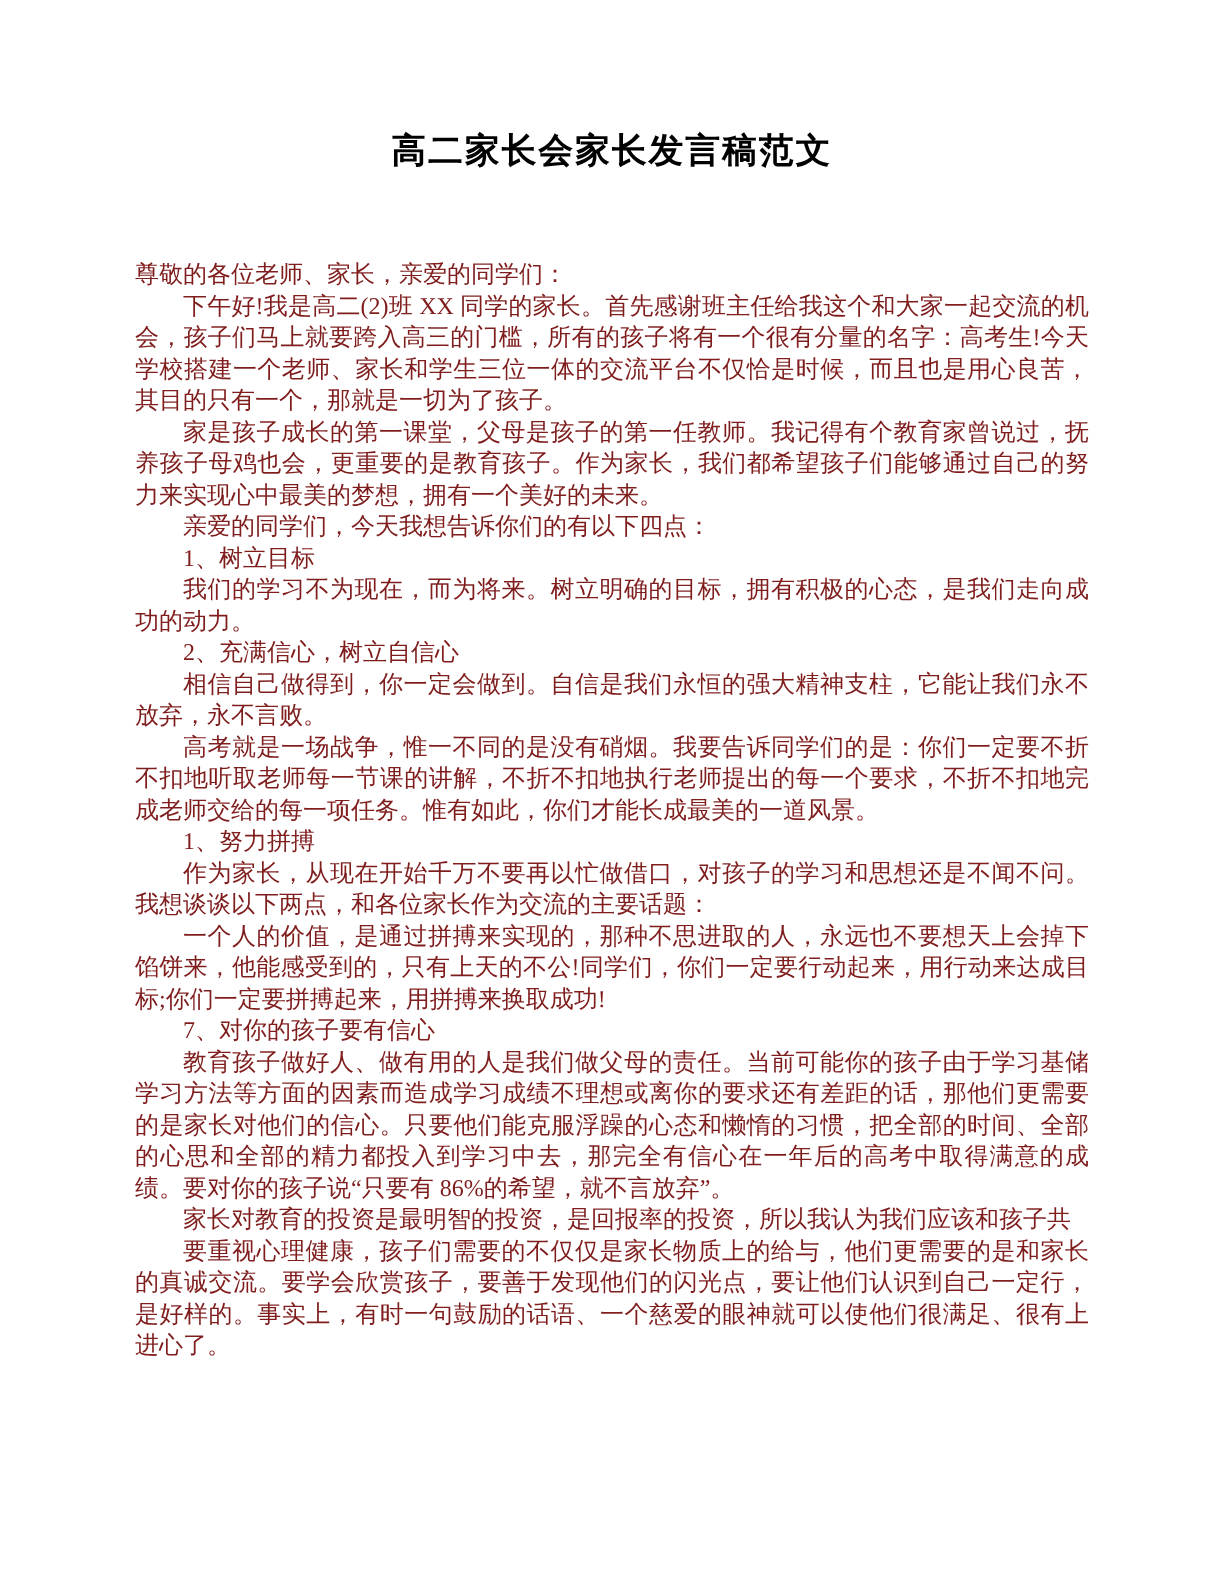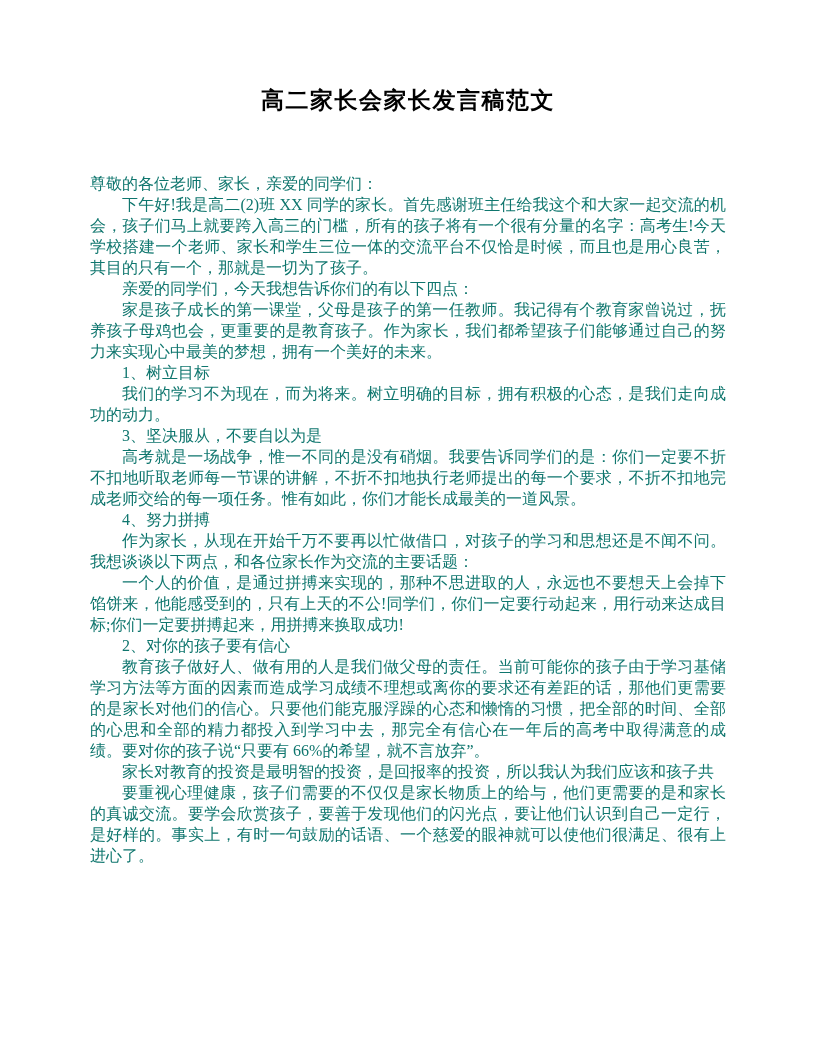--- a/index.html
+++ b/index.html
@@ -29,41 +29,42 @@
     color: #000000;
     font-family: "Liberation Serif", "DejaVu Serif", serif;
   }
   .doc-body p {
     margin: 0;
     font-size: 16px;
     line-height: 21px;
     text-align: justify;
     text-justify: inter-ideograph;
     word-break: break-all;
-    color: #0f766e;
+    color: #7f1d1d;
   }
   .doc-body p.indent {
     text-indent: 2em;
   }
 </style>
 </head>
 <body>
 
 <div class="page">
   <h1 class="doc-title">高二家长会家长发言稿范文</h1>
   <div class="doc-body">
     <p>尊敬的各位老师、家长，亲爱的同学们：</p>
     <p class="indent">下午好!我是高二(2)班 XX 同学的家长。首先感谢班主任给我这个和大家一起交流的机会，孩子们马上就要跨入高三的门槛，所有的孩子将有一个很有分量的名字：高考生!今天学校搭建一个老师、家长和学生三位一体的交流平台不仅恰是时候，而且也是用心良苦，其目的只有一个，那就是一切为了孩子。</p>
+    <p class="indent">家是孩子成长的第一课堂，父母是孩子的第一任教师。我记得有个教育家曾说过，抚养孩子母鸡也会，更重要的是教育孩子。作为家长，我们都希望孩子们能够通过自己的努力来实现心中最美的梦想，拥有一个美好的未来。</p>
     <p class="indent">亲爱的同学们，今天我想告诉你们的有以下四点：</p>
-    <p class="indent">家是孩子成长的第一课堂，父母是孩子的第一任教师。我记得有个教育家曾说过，抚养孩子母鸡也会，更重要的是教育孩子。作为家长，我们都希望孩子们能够通过自己的努力来实现心中最美的梦想，拥有一个美好的未来。</p>
     <p class="indent">1、树立目标</p>
     <p class="indent">我们的学习不为现在，而为将来。树立明确的目标，拥有积极的心态，是我们走向成功的动力。</p>
-    <p class="indent">3、坚决服从，不要自以为是</p>
+    <p class="indent">2、充满信心，树立自信心</p>
+    <p class="indent">相信自己做得到，你一定会做到。自信是我们永恒的强大精神支柱，它能让我们永不放弃，永不言败。</p>
     <p class="indent">高考就是一场战争，惟一不同的是没有硝烟。我要告诉同学们的是：你们一定要不折不扣地听取老师每一节课的讲解，不折不扣地执行老师提出的每一个要求，不折不扣地完成老师交给的每一项任务。惟有如此，你们才能长成最美的一道风景。</p>
-    <p class="indent">4、努力拼搏</p>
+    <p class="indent">1、努力拼搏</p>
     <p class="indent">作为家长，从现在开始千万不要再以忙做借口，对孩子的学习和思想还是不闻不问。我想谈谈以下两点，和各位家长作为交流的主要话题：</p>
     <p class="indent">一个人的价值，是通过拼搏来实现的，那种不思进取的人，永远也不要想天上会掉下馅饼来，他能感受到的，只有上天的不公!同学们，你们一定要行动起来，用行动来达成目标;你们一定要拼搏起来，用拼搏来换取成功!</p>
-    <p class="indent">2、对你的孩子要有信心</p>
-    <p class="indent">教育孩子做好人、做有用的人是我们做父母的责任。当前可能你的孩子由于学习基储学习方法等方面的因素而造成学习成绩不理想或离你的要求还有差距的话，那他们更需要的是家长对他们的信心。只要他们能克服浮躁的心态和懒惰的习惯，把全部的时间、全部的心思和全部的精力都投入到学习中去，那完全有信心在一年后的高考中取得满意的成绩。要对你的孩子说“只要有 66%的希望，就不言放弃”。</p>
+    <p class="indent">7、对你的孩子要有信心</p>
+    <p class="indent">教育孩子做好人、做有用的人是我们做父母的责任。当前可能你的孩子由于学习基储学习方法等方面的因素而造成学习成绩不理想或离你的要求还有差距的话，那他们更需要的是家长对他们的信心。只要他们能克服浮躁的心态和懒惰的习惯，把全部的时间、全部的心思和全部的精力都投入到学习中去，那完全有信心在一年后的高考中取得满意的成绩。要对你的孩子说“只要有 86%的希望，就不言放弃”。</p>
     <p class="indent">家长对教育的投资是最明智的投资，是回报率的投资，所以我认为我们应该和孩子共</p>
     <p class="indent">要重视心理健康，孩子们需要的不仅仅是家长物质上的给与，他们更需要的是和家长的真诚交流。要学会欣赏孩子，要善于发现他们的闪光点，要让他们认识到自己一定行，是好样的。事实上，有时一句鼓励的话语、一个慈爱的眼神就可以使他们很满足、很有上进心了。</p>
   </div>
 </div>
 
 </body></html>

